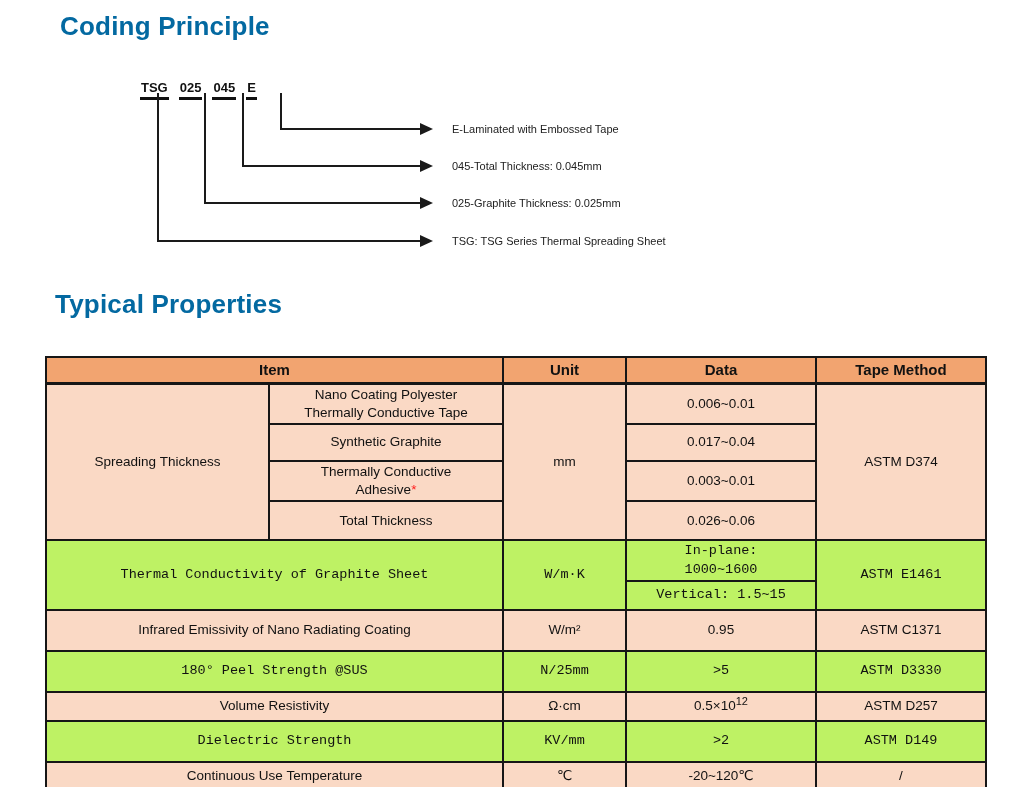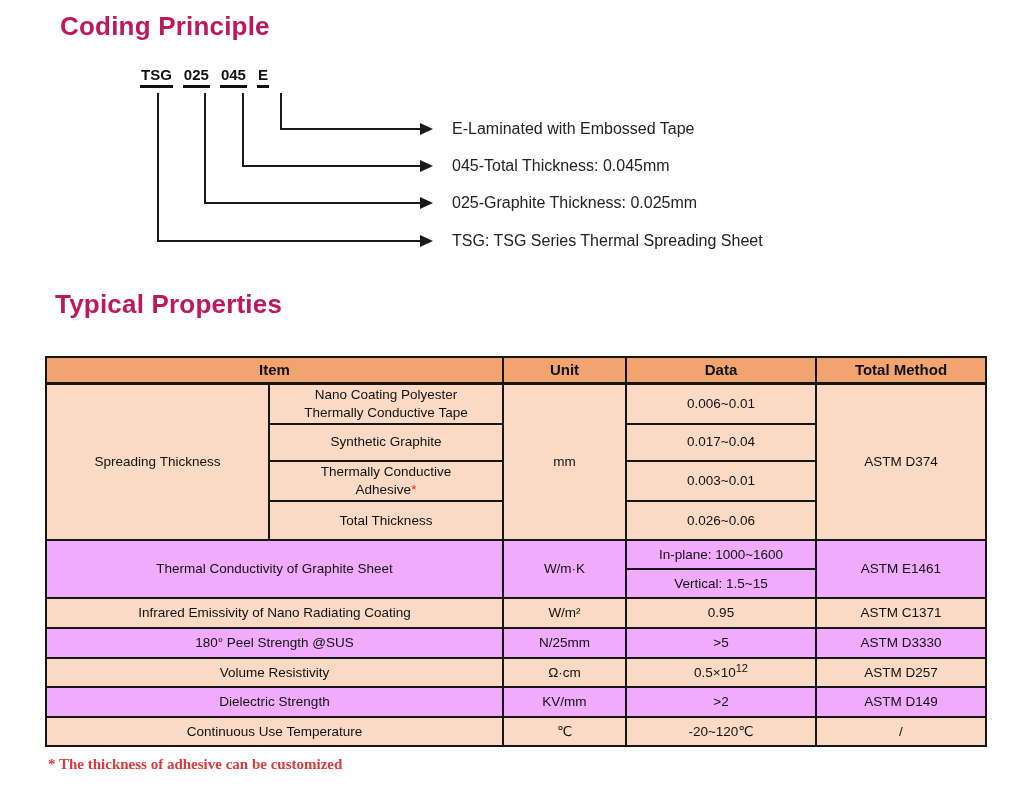--- a/index.html
+++ b/index.html
@@ -10,32 +10,32 @@
     height: 787px;
     background: #ffffff;
     font-family: "Liberation Sans", "DejaVu Sans", sans-serif;
     color: #111111;
     overflow: hidden;
   }
   .h-title {
     position: absolute;
     font-size: 26px;
     font-weight: 700;
-    color: #be185d;
+    color: #0369a1;
     letter-spacing: 0.2px;
   }
   #h-coding { left: 60px; top: 11px; }
   #h-typical { left: 55px; top: 289px; }
 
   
   .code-line {
     position: absolute;
     left: 140px;
-    top: 66px;
-    font-size: 15px;
+    top: 80px;
+    font-size: 13px;
     font-weight: 700;
     white-space: nowrap;
   }
   .code-seg {
     display: inline-block;
     border-bottom: 3px solid #111111;
     padding: 0 1px 2px 1px;
     margin-right: 10px;
   }
   .code-seg.last { margin-right: 0; }
@@ -48,21 +48,21 @@
   .arrowhead {
     position: absolute;
     width: 0; height: 0;
     border-top: 6px solid transparent;
     border-bottom: 6px solid transparent;
     border-left: 13px solid #1a1a1a;
   }
   .diag-label {
     position: absolute;
     left: 452px;
-    font-size: 16px;
+    font-size: 11px;
     line-height: 18px;
     color: #222222;
     white-space: nowrap;
     text-align: right;
   }
 
   
   table.props {
     position: absolute;
     left: 45px;
@@ -81,25 +81,25 @@
     line-height: 1.35;
   }
   table.props th {
     background: #F2A470;
     font-size: 15px;
     font-weight: 700;
     border-bottom-width: 3px;
     height: 26px;
   }
   tr.light td { background: #FAD9C5; }
-  tr.dark  td { background: #f0abfc; }
+  tr.dark  td { background: #bef264; font-family: Liberation Mono, monospace; }
   .rh41 { height: 41px; }
   .rh37 { height: 37px; }
   .rh39 { height: 39px; }
-  .rh30 { height: 30px; }
+  .rh30 { height: 41px; }
   .rh29 { height: 29px; }
   .red-mark { color: #FF1A1A; font-weight: 400; }
   td sup { font-size: 11px; vertical-align: super; line-height: 0; }
 
   
   .footnote {
     position: absolute;
     left: 48px;
     top: 756px;
     font-family: "Liberation Serif", "DejaVu Serif", serif;
@@ -149,21 +149,21 @@
         <col style="width:234px">
         <col style="width:123px">
         <col style="width:190px">
         <col style="width:170px">
     </colgroup>
     <thead>
       <tr>
         <th colspan="2">Item</th>
         <th>Unit</th>
         <th>Data</th>
-        <th>Total Method</th>
+        <th>Tape Method</th>
       </tr>
     </thead>
     <tbody>
       <tr class="light rh41">
         <td rowspan="4">Spreading Thickness</td>
         <td>Nano Coating Polyester Thermally Conductive Tape</td>
         <td rowspan="4">mm</td>
         <td>0.006~0.01</td>
         <td rowspan="4">ASTM D374</td>
       </tr>
@@ -216,15 +216,14 @@
       </tr>
       <tr class="light rh29">
         <td colspan="2">Continuous Use Temperature</td>
         <td>℃</td>
         <td>-20~120℃</td>
         <td>/</td>
       </tr>
     </tbody>
   </table>
 
-  <div class="footnote">* The thickness of adhesive can be customized</div>
 
 </div>
 
 </body></html>

